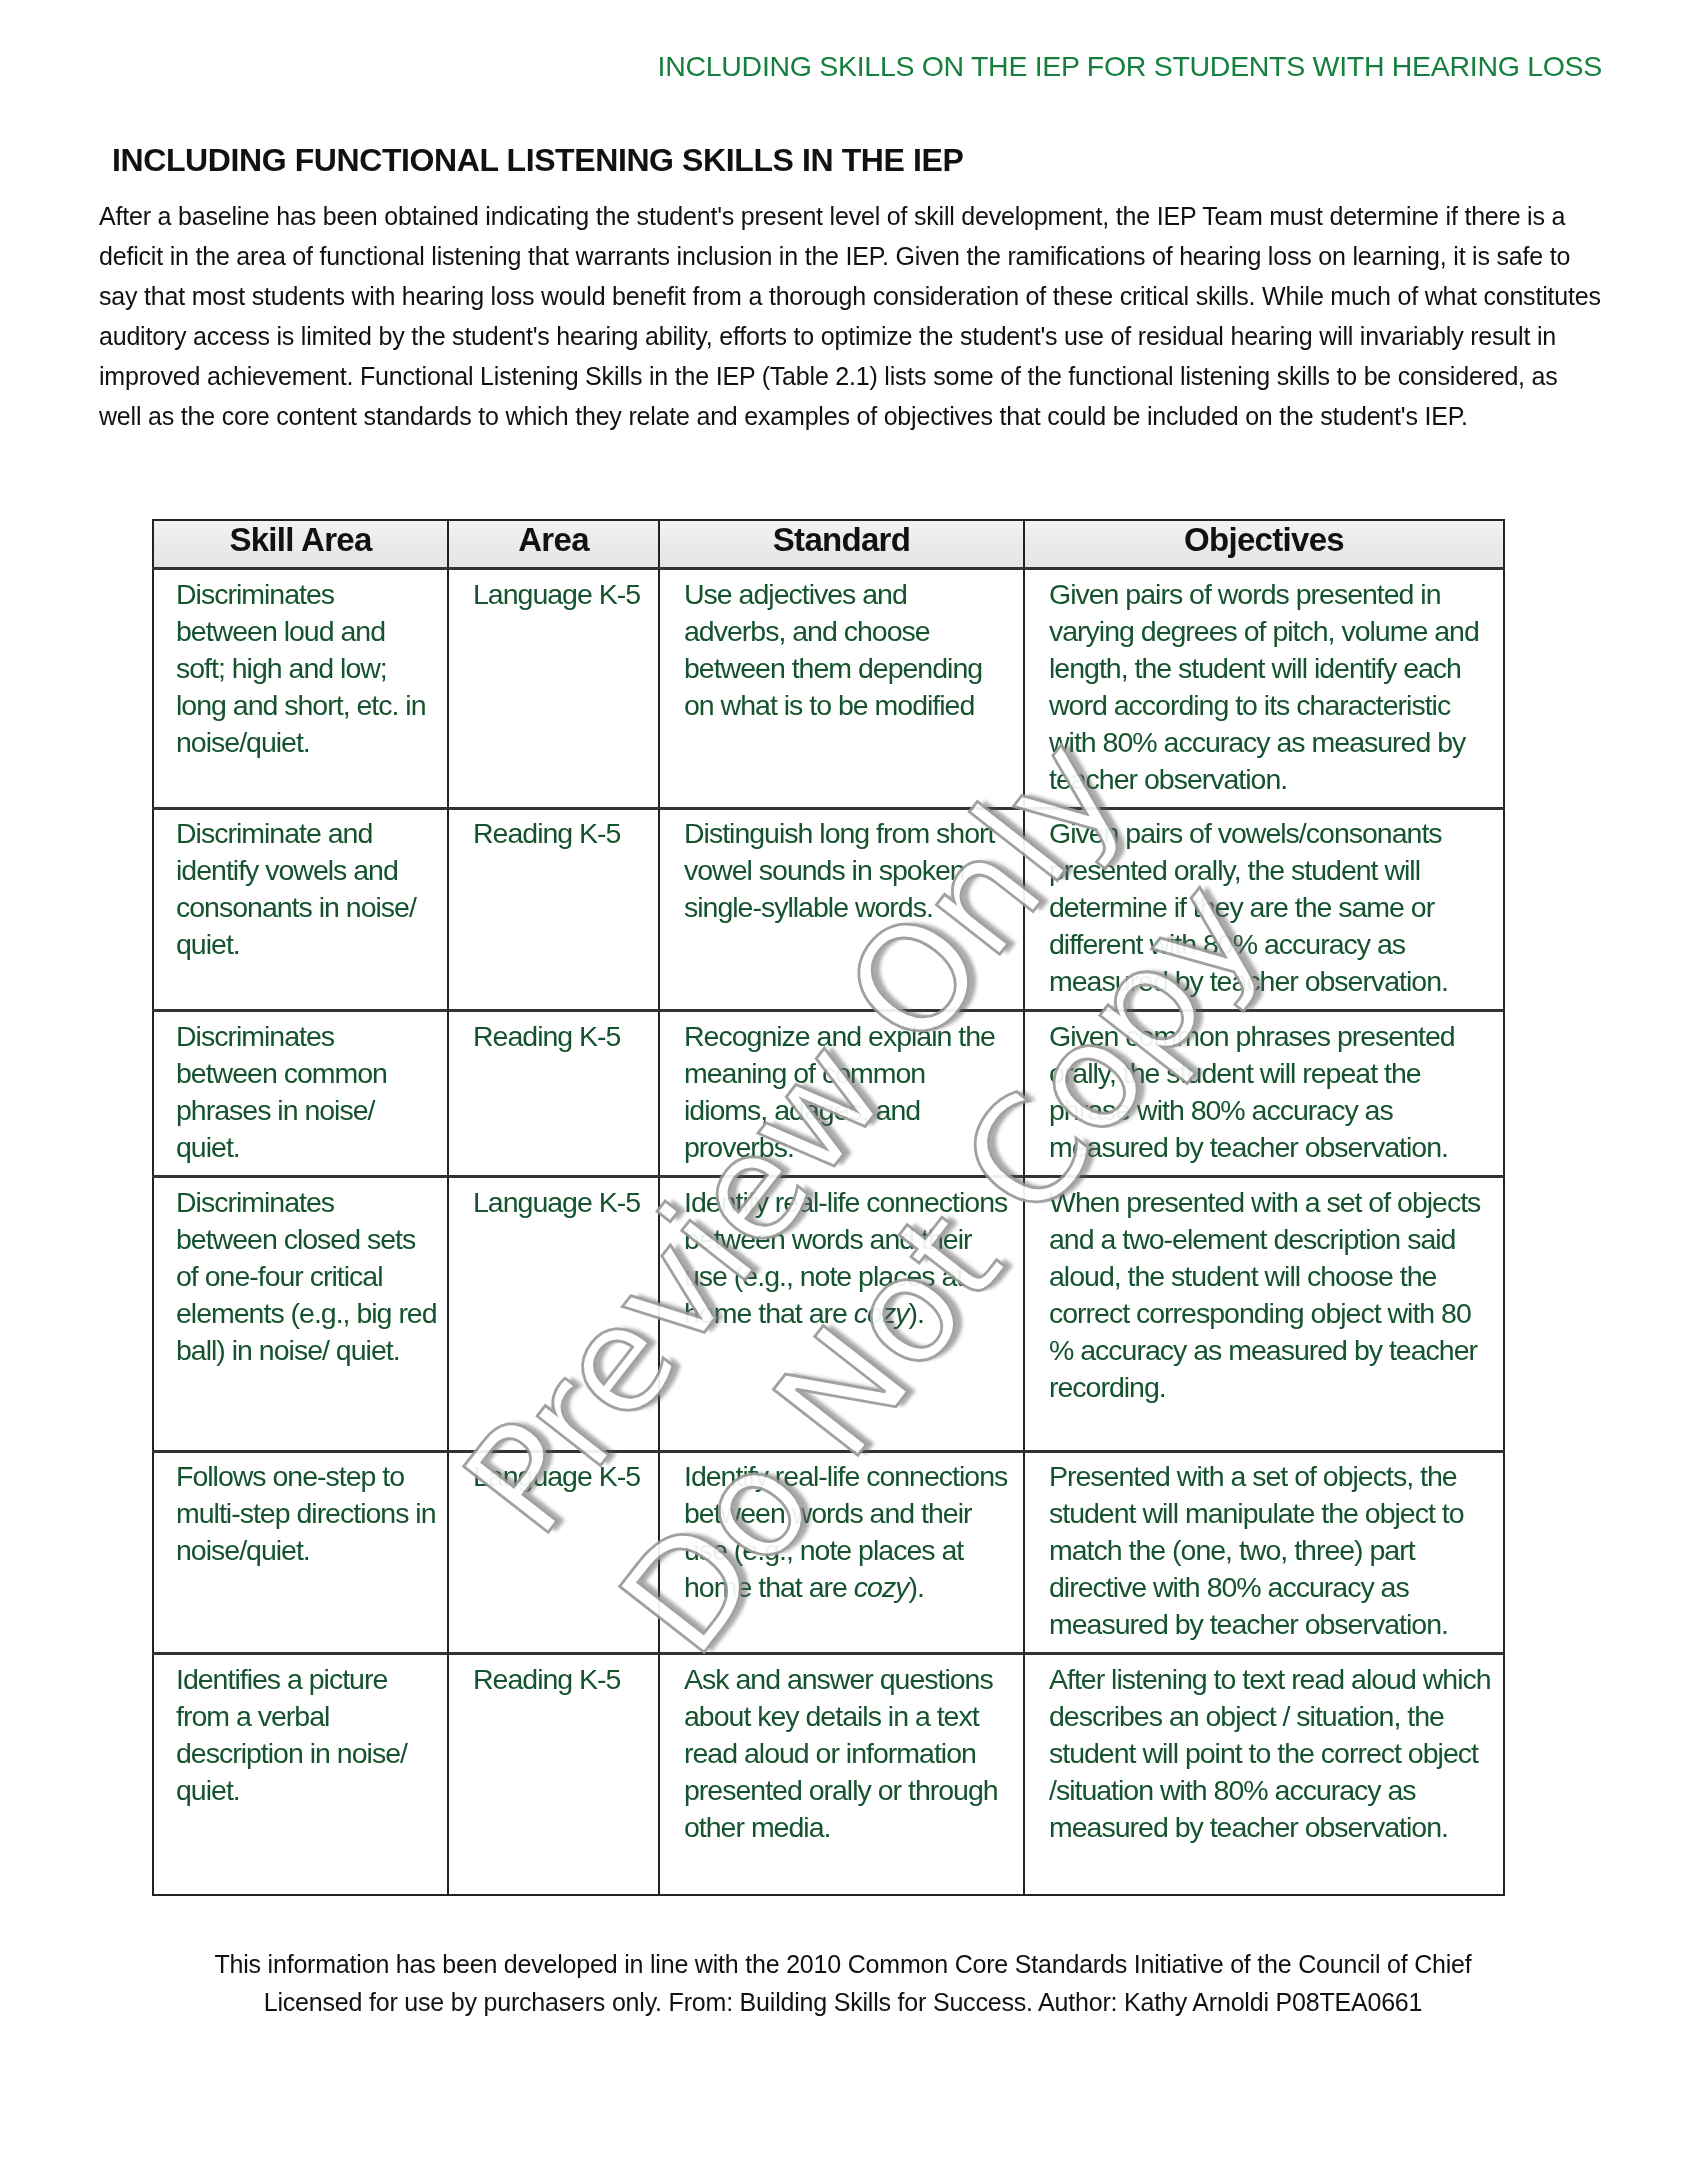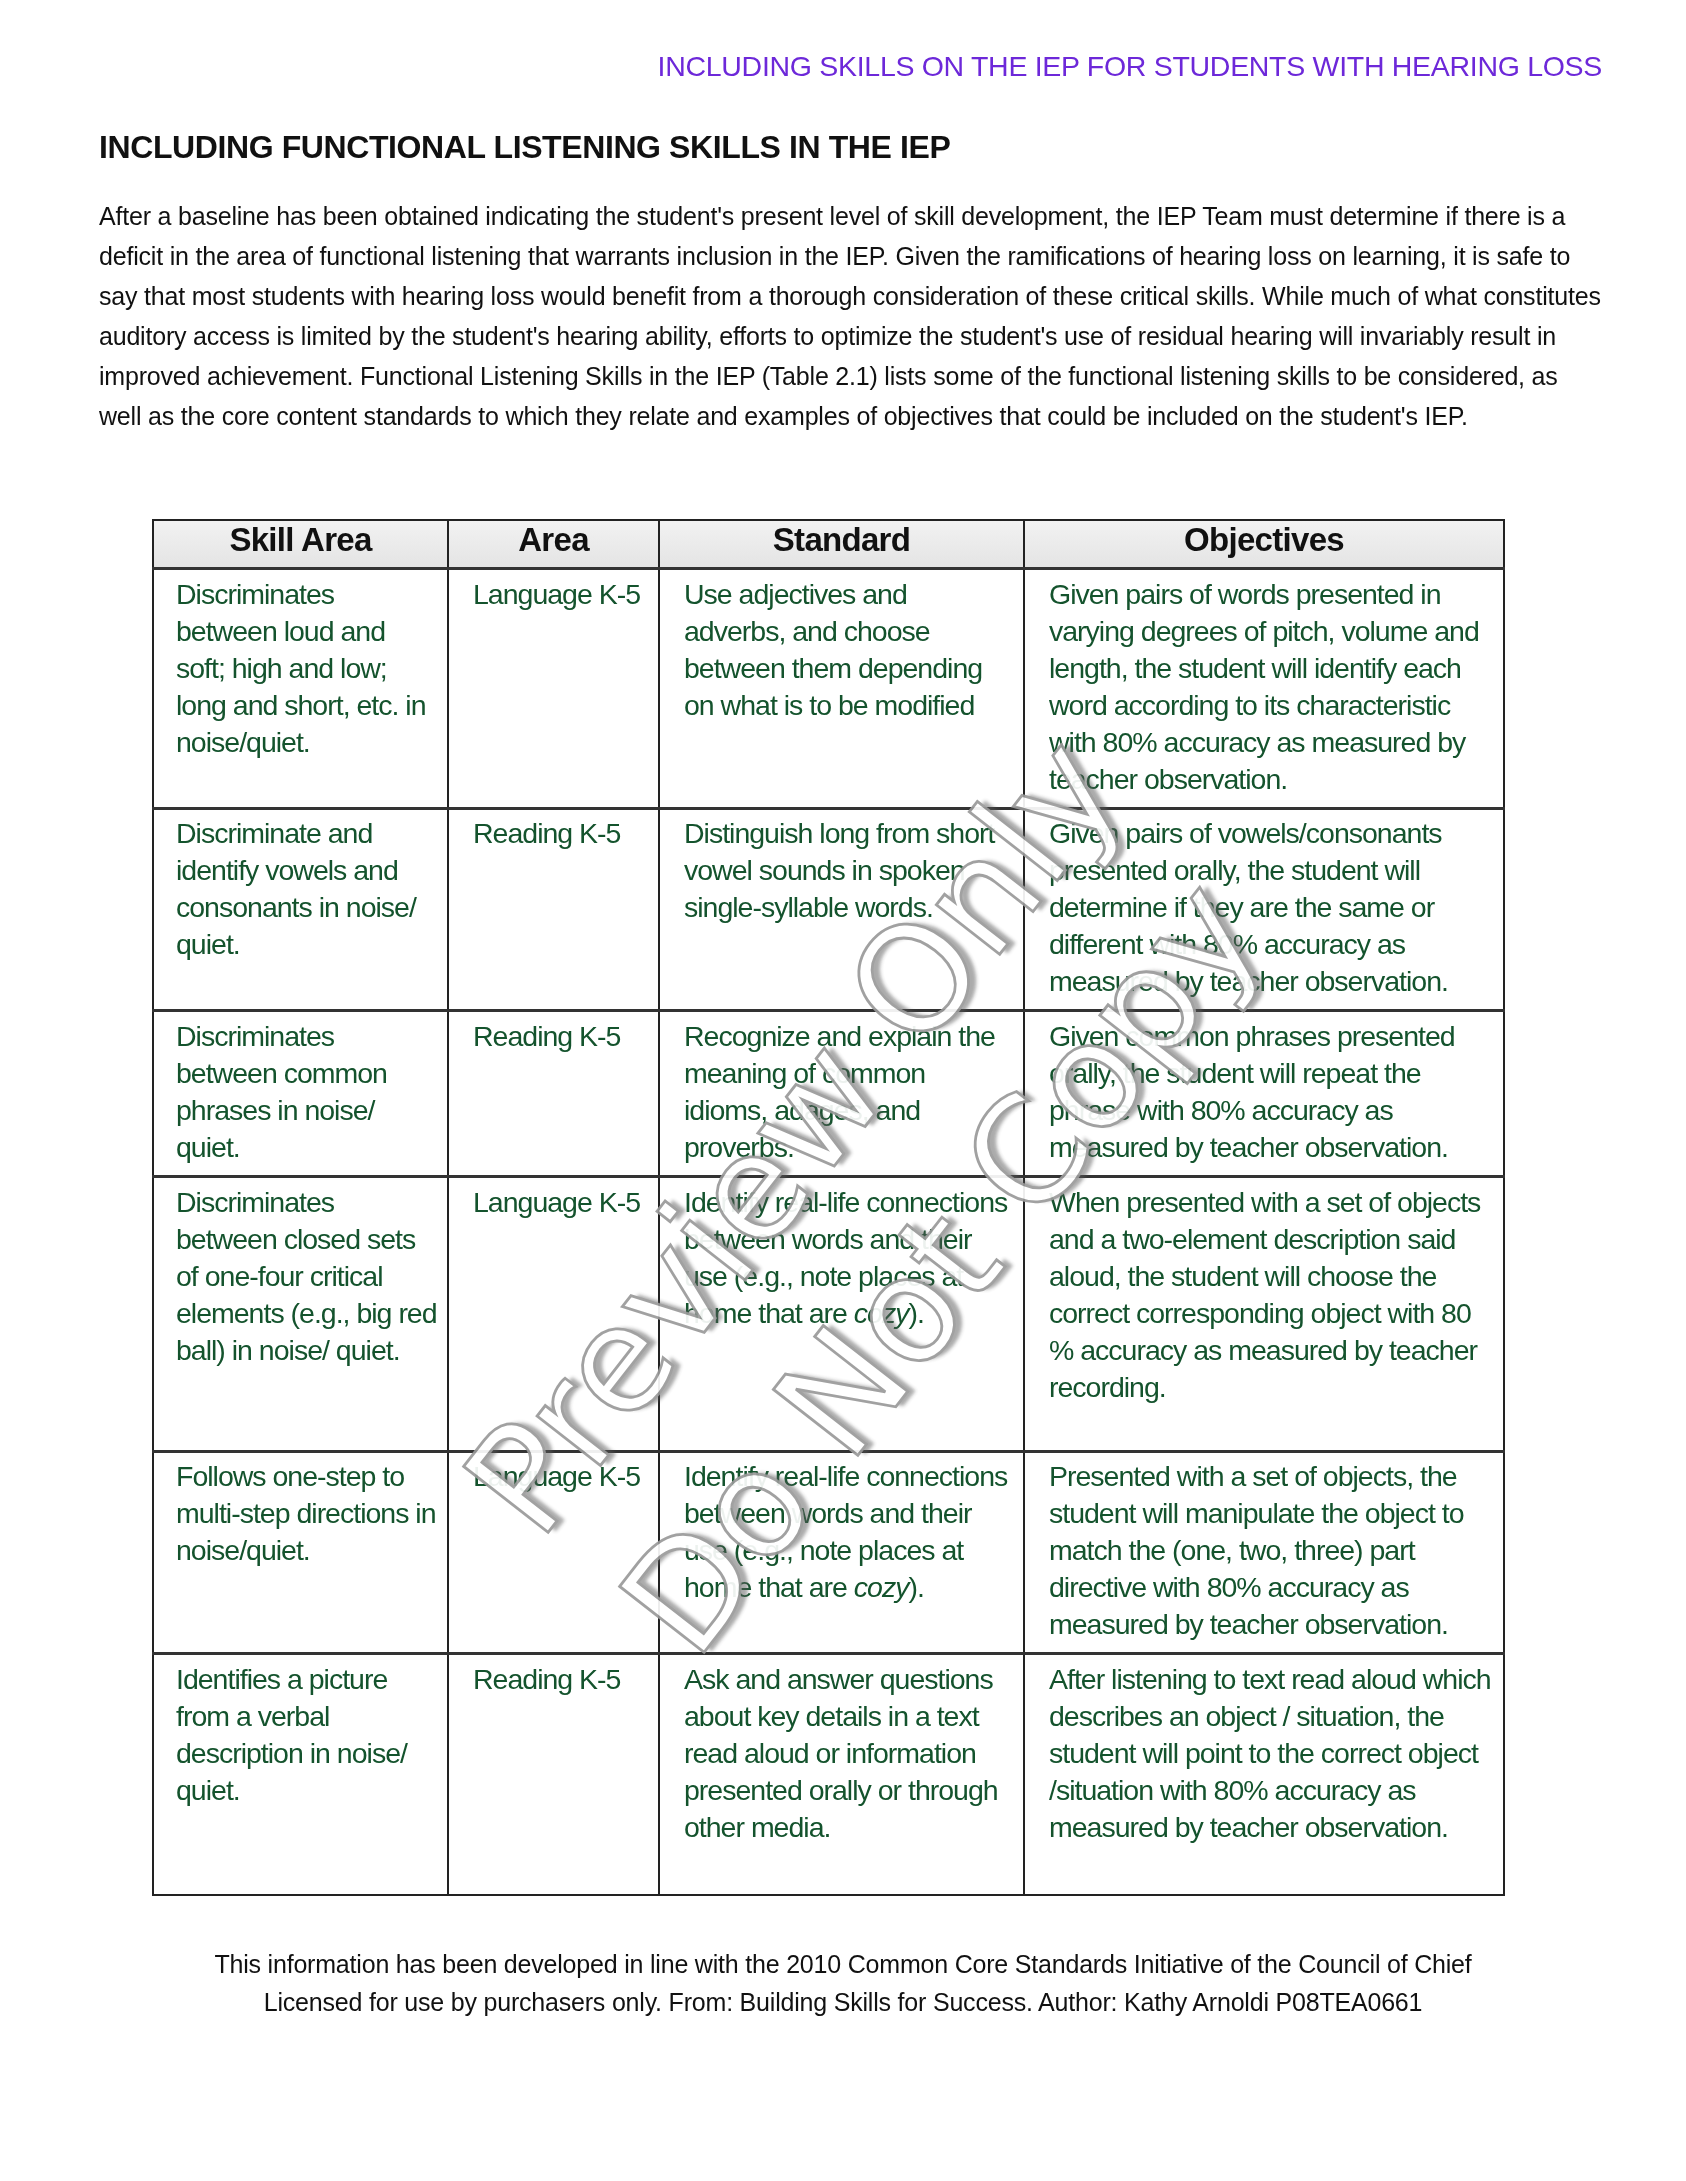--- a/index.html
+++ b/index.html
@@ -2,25 +2,25 @@
 <html style="font-size:14.7px"><head>
 <meta charset="utf-8">
 <style>
   html, body { margin: 0; padding: 0; background: #ffffff; }
   body {
     width: 1686px; height: 2182px; position: relative; overflow: hidden;
     font-family: "Liberation Sans", "DejaVu Sans", sans-serif; color: #111;
   }
   .running-header {
     position: absolute; top: 50px; right: 84px;
-    font-size: 28.5px; letter-spacing: -0.3px; color: #6d28d9;
+    font-size: 28.5px; letter-spacing: -0.3px; color: #15803d;
   }
   .page-title {
     position: absolute; top: 129px; left: 99px;
-    font-size: 32px; font-weight: bold; letter-spacing: -0.4px; margin: 0;
+    font-size: 32px; font-weight: bold; letter-spacing: -0.4px; margin: 13px;
   }
   .intro {
     position: absolute; top: 196px; left: 99px; width: 1506px;
     font-size: 25px; line-height: 40px; margin: 0; letter-spacing: -0.2px;
   }
   .table-wrap { position: absolute; left: 152px; top: 519px; width: 1352px; }
   table {
     border-collapse: collapse; width: 1352px; table-layout: fixed;
     font-family: "Liberation Sans Narrow", "Liberation Sans", sans-serif;
   }

